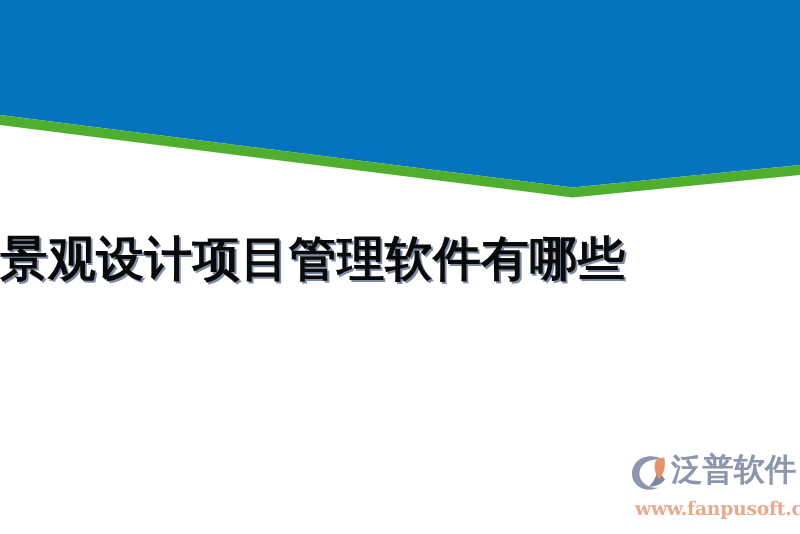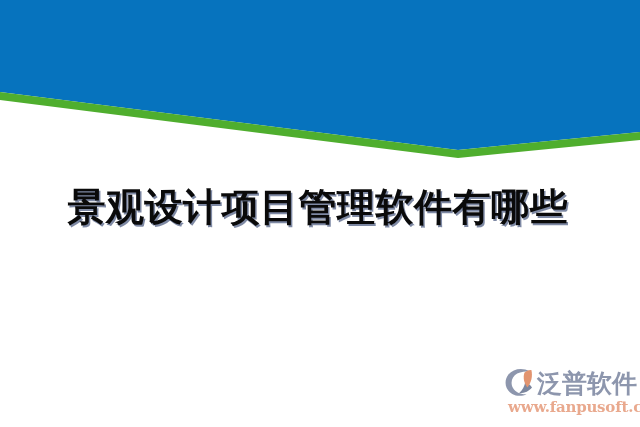--- a/index.html
+++ b/index.html
@@ -30,24 +30,24 @@
   }
   #banner svg {
     display: block;
     width: 640px;
     height: 175px;
   }
 
   
   #title-block {
     position: absolute;
-    left: 16px;
+    left: 0;
     top: 183px;
     width: 552px;
-    text-align: right;
+    text-align: left;
   }
   #title {
     display: inline-block;
     font-family: "DejaVu Sans", "Liberation Sans", sans-serif;
     font-size: 38px;
     line-height: 48px;
     font-weight: bold;
     color: #0a0a0a;
     letter-spacing: 0.5px;
     white-space: nowrap;
@@ -61,21 +61,21 @@
     top: 362px;
     width: 134px;
     height: 58px;
   }
   #logo-row {
     position: absolute;
     left: 0;
     top: 0;
     height: 36px;
     display: flex;
-    align-items: flex-end;
+    align-items: flex-start;
   }
   #logo-mark {
     width: 34px;
     height: 32px;
     flex: 0 0 auto;
   }
   #logo-mark svg { display: block; }
   #logo-word {
     font-family: "DejaVu Sans", "Liberation Sans", sans-serif;
     font-size: 25px;

